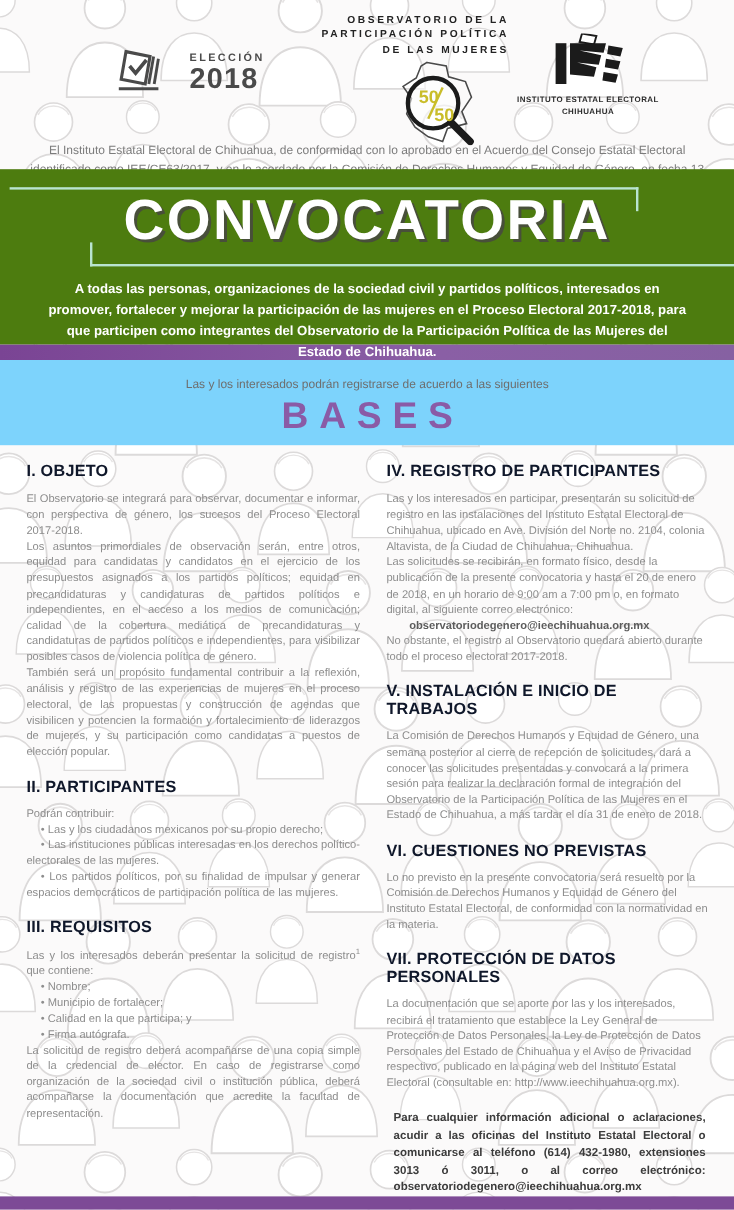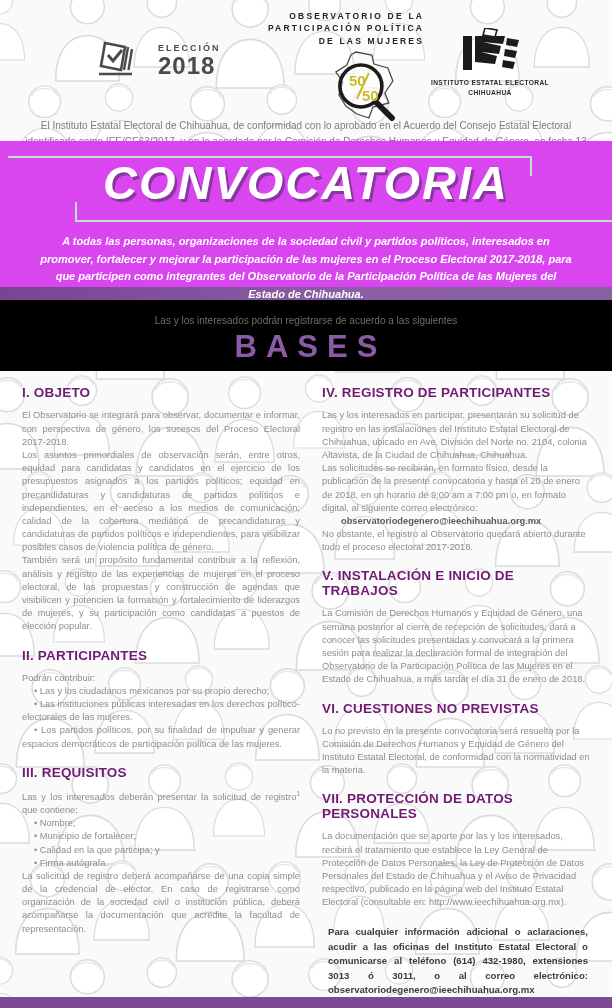--- a/index.html
+++ b/index.html
@@ -19,46 +19,46 @@
   .logo-obs{position:absolute;left:50%;transform:translateX(-50%);top:10px;text-align:right;color:#232323;margin-left:40px;}
   .lo-line{font-size:8.5px;font-weight:bold;letter-spacing:2.2px;line-height:1.45;white-space:nowrap;}
   .logo-iee{position:absolute;left:426px;top:28px;width:128px;text-align:center;color:#2b2b2b;}
   .li-line{font-size:6.6px;font-weight:bold;letter-spacing:0.4px;line-height:1.5;}
   .intro{
     position:absolute;top:118px;left:24px;right:24px;text-align:center;
     font-size:10px;line-height:1.55;color:#7c7c7c;
   }
 
   
-  .banner{height:179px;background:#d946ef;position:relative;font-style:italic;}
+  .banner{height:179px;background:#4d7c0f;position:relative;}
   .bracket-top{position:absolute;top:15px;left:8px;right:80px;height:18px;
     border-top:2px solid #b9e4d0;border-right:2px solid #b9e4d0;}
   .bracket-bottom{position:absolute;top:61px;left:75px;right:0;height:18px;
     border-bottom:2px solid #b9e4d0;border-left:2px solid #b9e4d0;}
   .banner-title{
     position:absolute;top:14px;left:0;right:0;text-align:center;
     font-size:47px;font-weight:800;letter-spacing:2px;color:#ffffff;
     text-shadow:2.5px 3px 0 rgba(70,42,95,0.55);
   }
   .banner-sub{
     position:absolute;top:92px;left:38px;right:38px;text-align:center;
     color:#ffffff;font-weight:bold;font-size:11px;line-height:1.6;
   }
   .dark-strip{height:16px;background:linear-gradient(90deg,#7a4494,#8a5fa5 60%,#8661a2);}
 
   
-  .bases-band{height:87px;background:#000000;text-align:center;}
+  .bases-band{height:87px;background:#7dd3fc;text-align:center;}
   .bases-lead{padding-top:15px;font-size:10px;color:#6e6e6e;}
   .bases-title{margin-top:3px;font-size:31px;font-weight:800;color:#8a5ba6;letter-spacing:9px;text-indent:9px;}
 
   
   .content{flex:1;display:flex;padding:0 20px 0 22px;gap:22px;}
   .col-left{width:278px;}
   .col-right{flex:1;min-width:0;}
-  .sec-title{color:#701a75;font-size:13.5px;font-weight:800;letter-spacing:0.2px;margin:14px 0 9px;}
+  .sec-title{color:#0f172a;font-size:13.5px;font-weight:800;letter-spacing:0.2px;margin:14px 0 9px;}
   .body-p{font-size:9.3px;color:#8d8d8d;line-height:1.42;margin:0;}
   .just{text-align:justify;}
   .bullet{font-size:9.3px;color:#8d8d8d;line-height:1.42;text-indent:12px;}
   .bullet::before{content:"• ";}
   .email{font-weight:bold;color:#5c5c5c;font-size:9.3px;line-height:1.42;margin-left:19px;}
   .footer-note{
     margin:16px 4px 0 6px;font-size:9.6px;font-weight:bold;color:#3c3c3c;
     line-height:1.5;text-align:justify;
   }
   .bottom-bar{height:13px;background:#7d4a96;}

